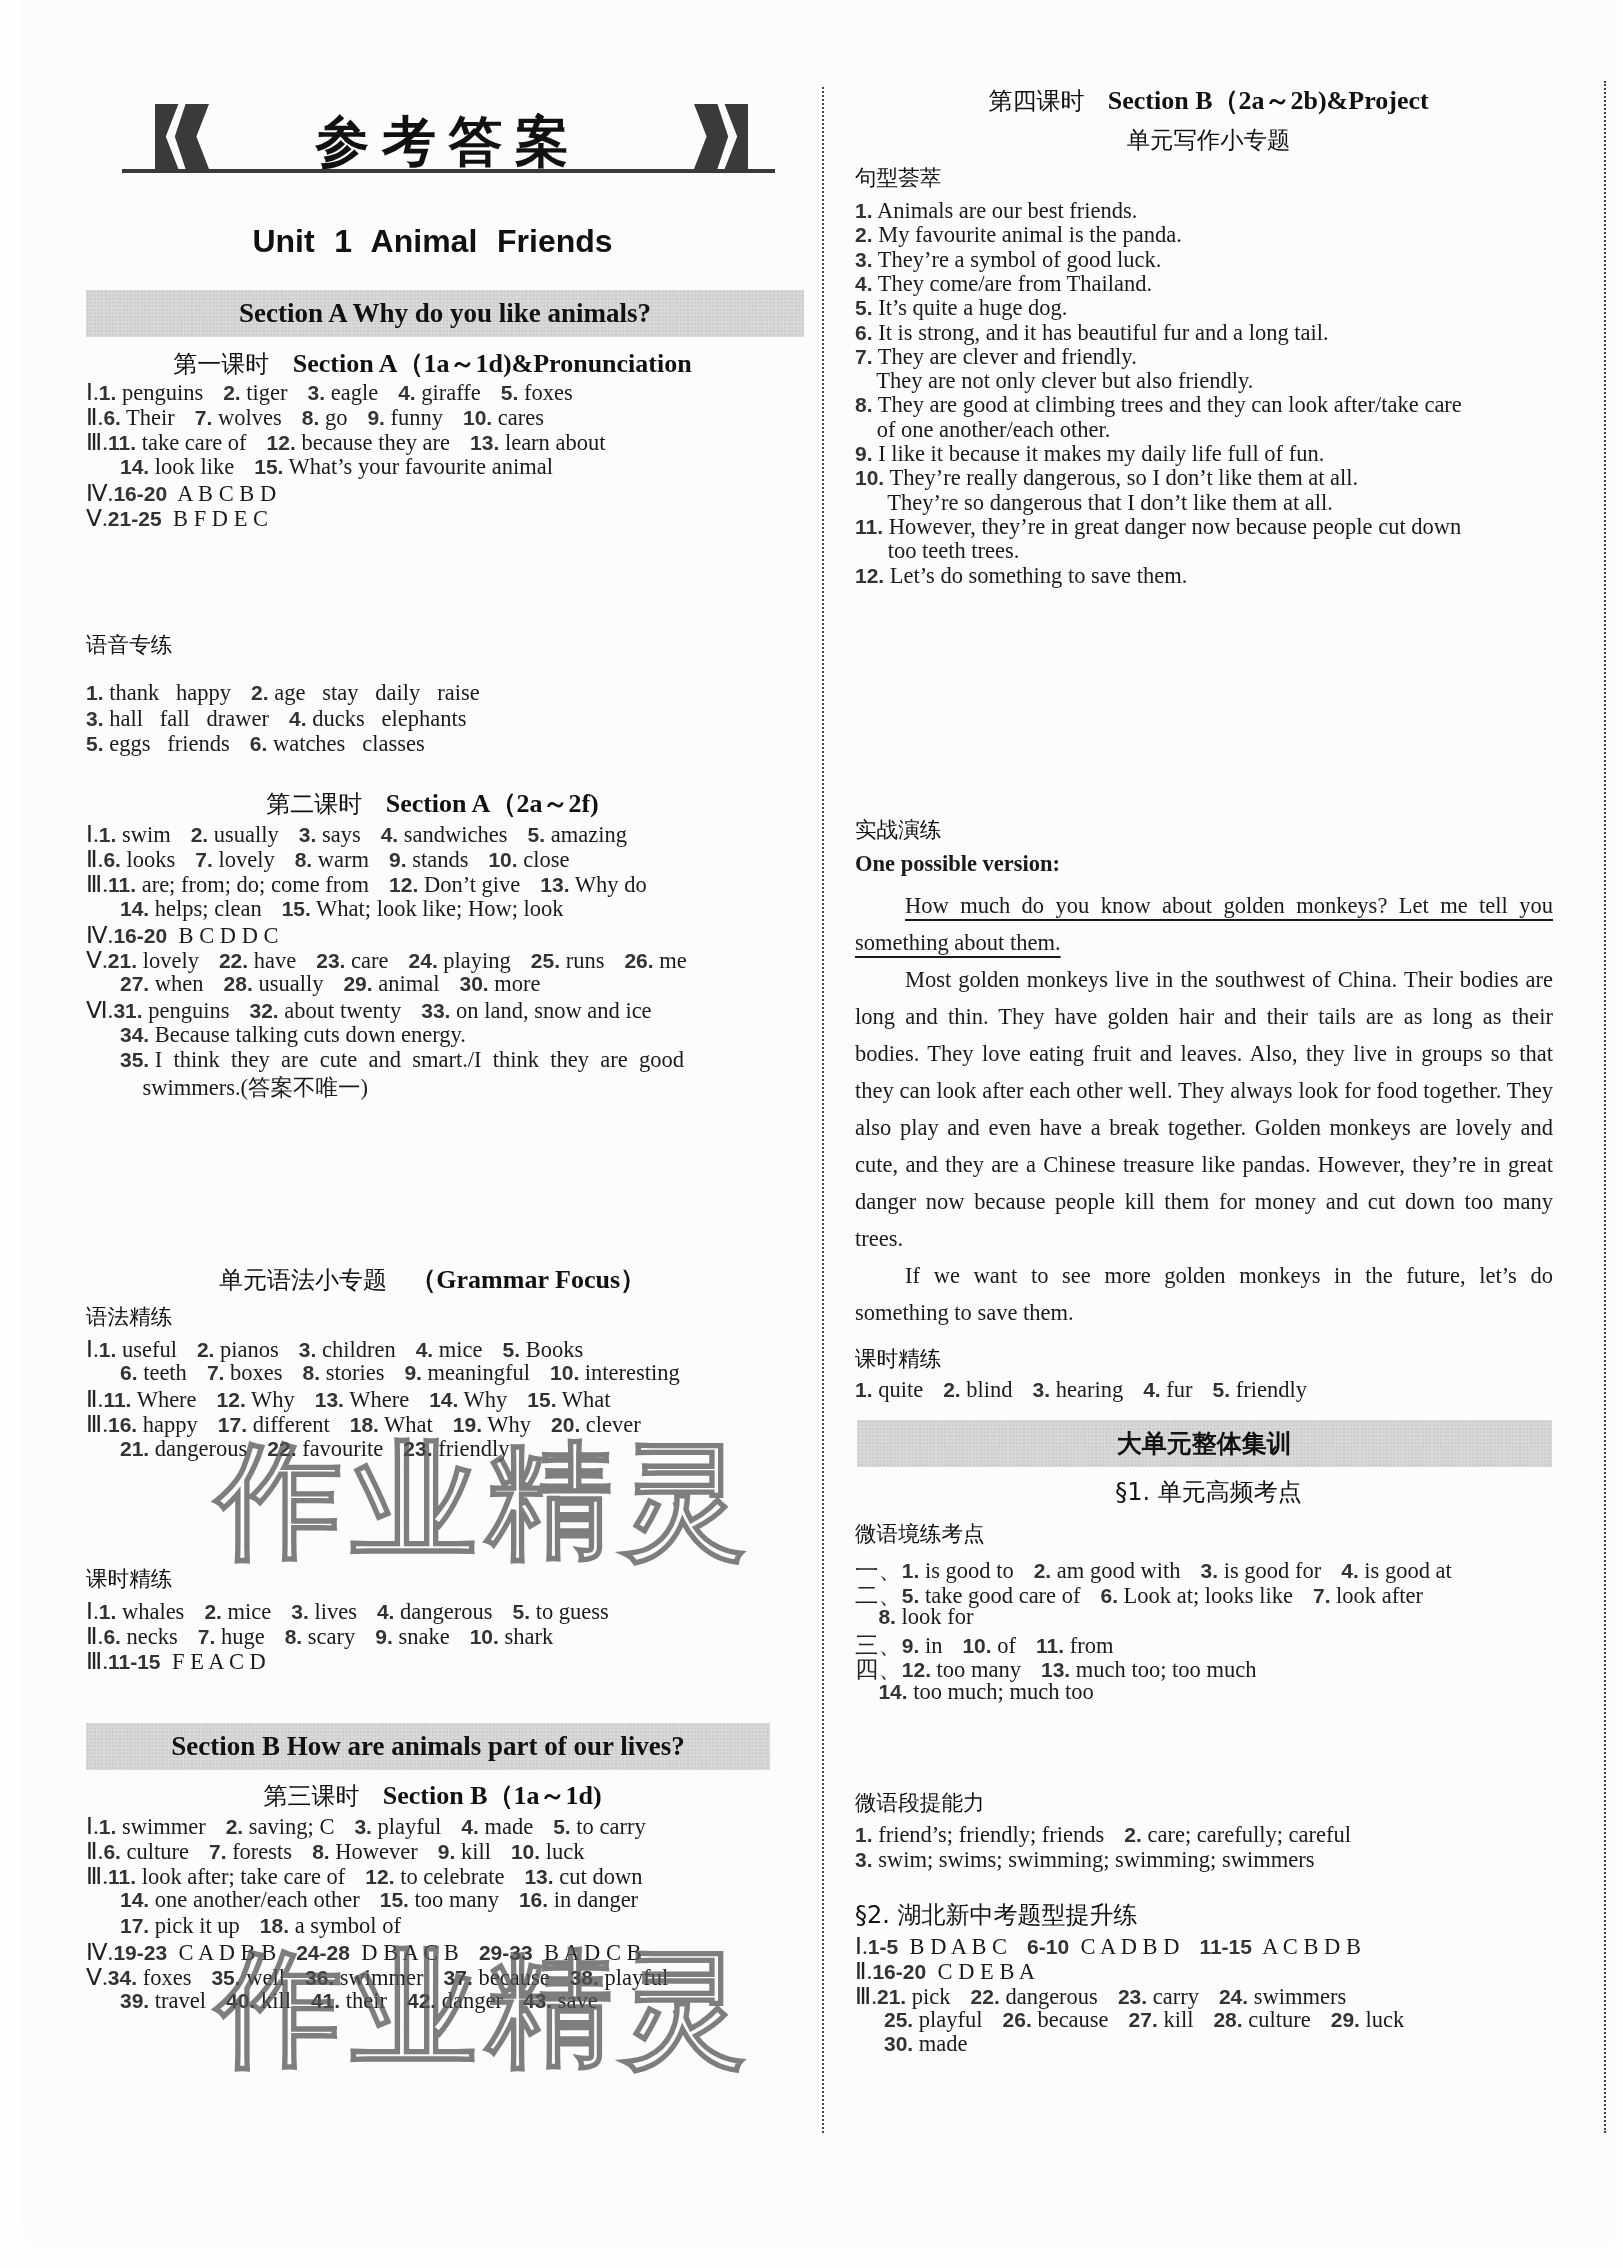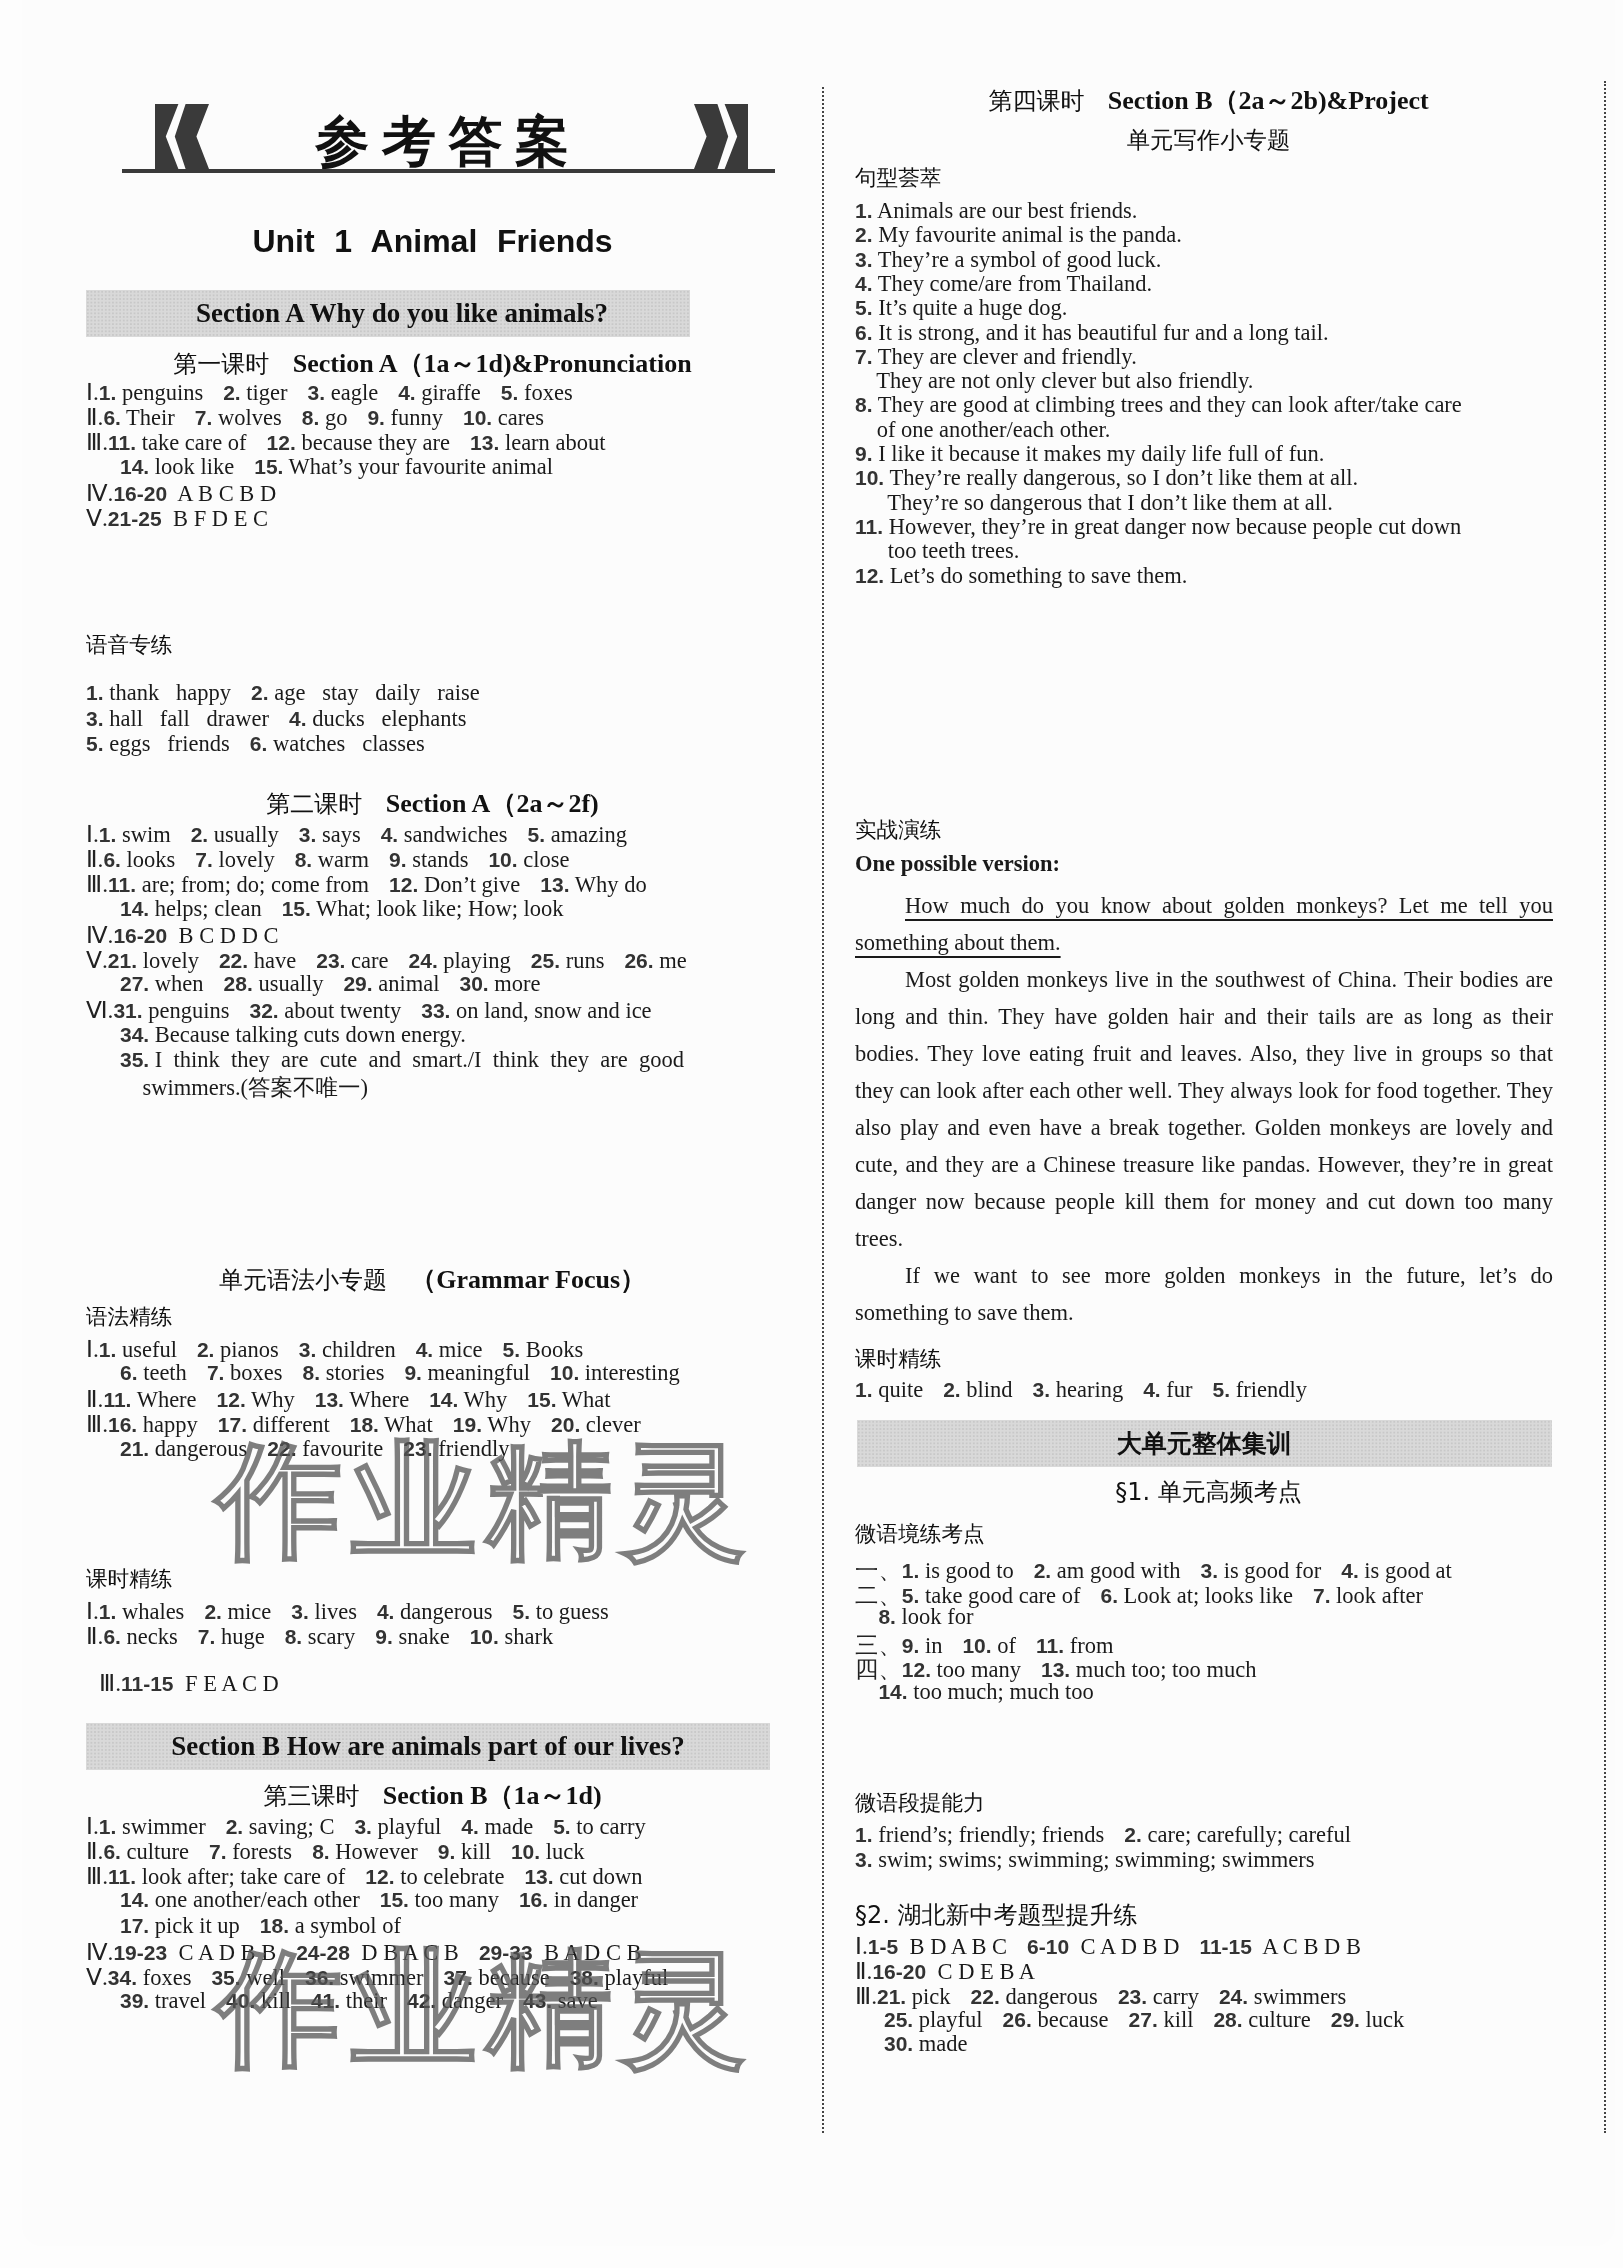--- a/index.html
+++ b/index.html
@@ -82,21 +82,21 @@
     <div class="title-text">参考答案</div>
     <svg class="bracket r" viewBox="0 0 70 72">
       <polygon points="10,0 36,0 48,36 36,72 10,72 24,36" fill="#3a3a3a"></polygon>
       <polygon points="44,0 70,0 70,72 44,72 58,36" fill="#3a3a3a"></polygon>
     </svg>
     <div class="rule"></div>
   </div>
 
   <div class="unit-title">Unit 1   Animal Friends</div>
 
-  <div class="band" style="left:0;width:576px;top:290px;padding-left:28px;">Section A  Why do you like animals?</div>
+  <div class="band" style="left:0;width:718px;top:290px;">Section A  Why do you like animals?</div>
 
   <div class="lesson" style="left:0;width:693px;top:346px;">
     <span class="cn">第一课时</span><span>Section A（1a～1d)&amp;Pronunciation</span>
   </div>
 
   <div id="l1">
       <div class="line" style="top: 378px; left: 0px;"><span class="rn">Ⅰ.</span><span class="n">1.</span><span style="white-space: pre;"> penguins</span><span class="gap"></span><span class="n">2.</span><span style="white-space: pre;"> tiger</span><span class="gap"></span><span class="n">3.</span><span style="white-space: pre;"> eagle</span><span class="gap"></span><span class="n">4.</span><span style="white-space: pre;"> giraffe</span><span class="gap"></span><span class="n">5.</span><span style="white-space: pre;"> foxes</span></div>
       <div class="line" style="top: 403px; left: 0px;"><span class="rn">Ⅱ.</span><span class="n">6.</span><span style="white-space: pre;"> Their</span><span class="gap"></span><span class="n">7.</span><span style="white-space: pre;"> wolves</span><span class="gap"></span><span class="n">8.</span><span style="white-space: pre;"> go</span><span class="gap"></span><span class="n">9.</span><span style="white-space: pre;"> funny</span><span class="gap"></span><span class="n">10.</span><span style="white-space: pre;"> cares</span></div>
       <div class="line" style="top: 428px; left: 0px;"><span class="rn">Ⅲ.</span><span class="n">11.</span><span style="white-space: pre;"> take care of</span><span class="gap"></span><span class="n">12.</span><span style="white-space: pre;"> because they are</span><span class="gap"></span><span class="n">13.</span><span style="white-space: pre;"> learn about</span></div>
       <div class="line" style="top: 454px; left: 34px;"><span class="n">14.</span><span style="white-space: pre;"> look like</span><span class="gap"></span><span class="n">15.</span><span style="white-space: pre;"> What’s your favourite animal</span></div>
@@ -136,21 +136,21 @@
       <div class="line" style="top: 1360px; left: 34px;"><span class="n">6.</span><span style="white-space: pre;"> teeth</span><span class="gap"></span><span class="n">7.</span><span style="white-space: pre;"> boxes</span><span class="gap"></span><span class="n">8.</span><span style="white-space: pre;"> stories</span><span class="gap"></span><span class="n">9.</span><span style="white-space: pre;"> meaningful</span><span class="gap"></span><span class="n">10.</span><span style="white-space: pre;"> interesting</span></div>
       <div class="line" style="top: 1385px; left: 0px;"><span class="rn">Ⅱ.</span><span class="n">11.</span><span style="white-space: pre;"> Where</span><span class="gap"></span><span class="n">12.</span><span style="white-space: pre;"> Why</span><span class="gap"></span><span class="n">13.</span><span style="white-space: pre;"> Where</span><span class="gap"></span><span class="n">14.</span><span style="white-space: pre;"> Why</span><span class="gap"></span><span class="n">15.</span><span style="white-space: pre;"> What</span></div>
       <div class="line" style="top: 1410px; left: 0px;"><span class="rn">Ⅲ.</span><span class="n">16.</span><span style="white-space: pre;"> happy</span><span class="gap"></span><span class="n">17.</span><span style="white-space: pre;"> different</span><span class="gap"></span><span class="n">18.</span><span style="white-space: pre;"> What</span><span class="gap"></span><span class="n">19.</span><span style="white-space: pre;"> Why</span><span class="gap"></span><span class="n">20.</span><span style="white-space: pre;"> clever</span></div>
       <div class="line" style="top: 1436px; left: 34px;"><span class="n">21.</span><span style="white-space: pre;"> dangerous</span><span class="gap"></span><span class="n">22.</span><span style="white-space: pre;"> favourite</span><span class="gap"></span><span class="n">23.</span><span style="white-space: pre;"> friendly</span></div>
     </div>
 
   <div class="sub" style="left:0;top:1564px;">课时精练</div>
   <div id="pr">
       <div class="line" style="top: 1597px; left: 0px;"><span class="rn">Ⅰ.</span><span class="n">1.</span><span style="white-space: pre;"> whales</span><span class="gap"></span><span class="n">2.</span><span style="white-space: pre;"> mice</span><span class="gap"></span><span class="n">3.</span><span style="white-space: pre;"> lives</span><span class="gap"></span><span class="n">4.</span><span style="white-space: pre;"> dangerous</span><span class="gap"></span><span class="n">5.</span><span style="white-space: pre;"> to guess</span></div>
       <div class="line" style="top: 1622px; left: 0px;"><span class="rn">Ⅱ.</span><span class="n">6.</span><span style="white-space: pre;"> necks</span><span class="gap"></span><span class="n">7.</span><span style="white-space: pre;"> huge</span><span class="gap"></span><span class="n">8.</span><span style="white-space: pre;"> scary</span><span class="gap"></span><span class="n">9.</span><span style="white-space: pre;"> snake</span><span class="gap"></span><span class="n">10.</span><span style="white-space: pre;"> shark</span></div>
-      <div class="line" style="top: 1647px; left: 13px; margin-top: 22px;"><span class="rn">Ⅲ.</span><span class="n">11-15 </span><span style="white-space: pre;"> F E A C D</span></div>
+      <div class="line" style="top: 1647px; left: 0px;"><span class="rn">Ⅲ.</span><span class="n">11-15 </span><span style="white-space: pre;"> F E A C D</span></div>
     </div>
 
   <div class="band" style="left:0;width:684px;top:1723px;">Section B  How are animals part of our lives?</div>
 
   <div class="lesson" style="left:0;width:693px;top:1778px;">
     <span class="cn">第三课时</span><span>Section B（1a～1d)</span>
   </div>
   <div id="l3">
       <div class="line" style="top: 1812px; left: 0px;"><span class="rn">Ⅰ.</span><span class="n">1.</span><span style="white-space: pre;"> swimmer</span><span class="gap"></span><span class="n">2.</span><span style="white-space: pre;"> saving; C</span><span class="gap"></span><span class="n">3.</span><span style="white-space: pre;"> playful</span><span class="gap"></span><span class="n">4.</span><span style="white-space: pre;"> made</span><span class="gap"></span><span class="n">5.</span><span style="white-space: pre;"> to carry</span></div>
       <div class="line" style="top: 1837px; left: 0px;"><span class="rn">Ⅱ.</span><span class="n">6.</span><span style="white-space: pre;"> culture</span><span class="gap"></span><span class="n">7.</span><span style="white-space: pre;"> forests</span><span class="gap"></span><span class="n">8.</span><span style="white-space: pre;"> However</span><span class="gap"></span><span class="n">9.</span><span style="white-space: pre;"> kill</span><span class="gap"></span><span class="n">10.</span><span style="white-space: pre;"> luck</span></div>

